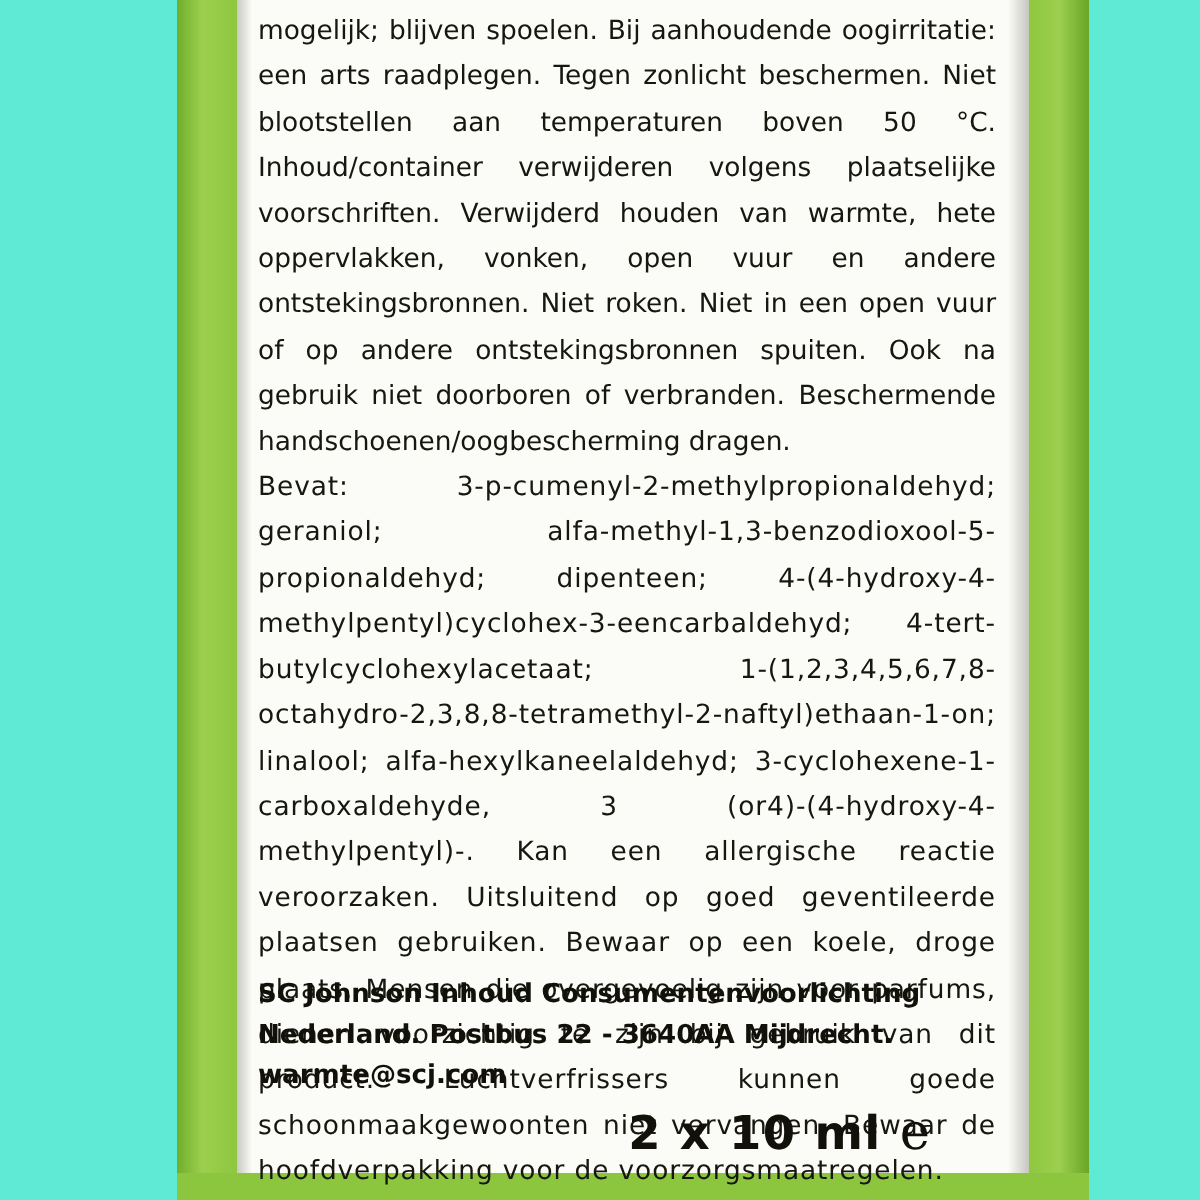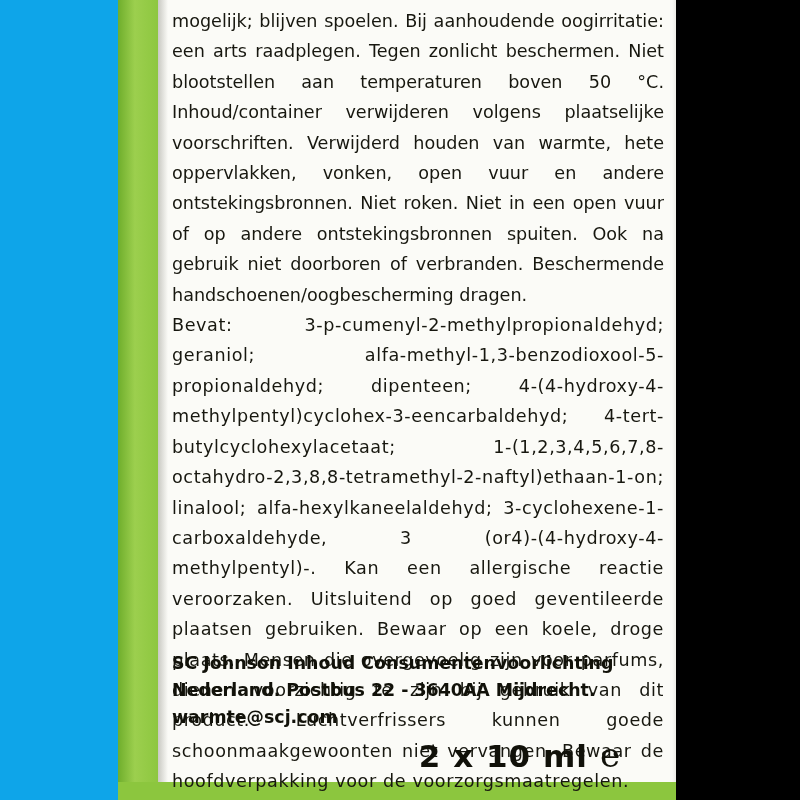--- a/index.html
+++ b/index.html
@@ -2,23 +2,23 @@
 <html><head>
 <meta charset="utf-8">
 <style>
   html, body {
     margin: 0;
     padding: 0;
     background: #000000;
   }
   #page {
     position: relative;
-    width: 676px;
+    width: 800px;
     height: 800px;
-    background: #0ea5e9;
+    background: #5eead4;
     overflow: hidden;
     font-family: "DejaVu Sans", sans-serif;
   }
   
   .green-strip {
     position: absolute;
     background: #8cc63e;
   }
   .green-left {
     left: 118px;

